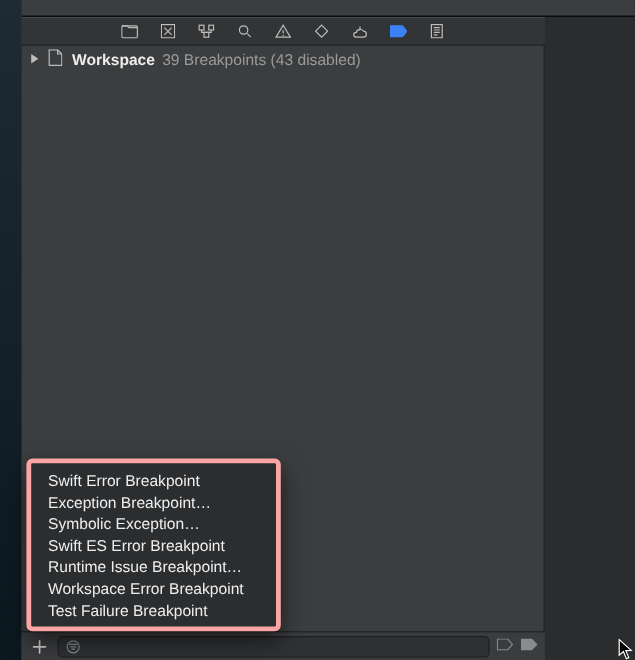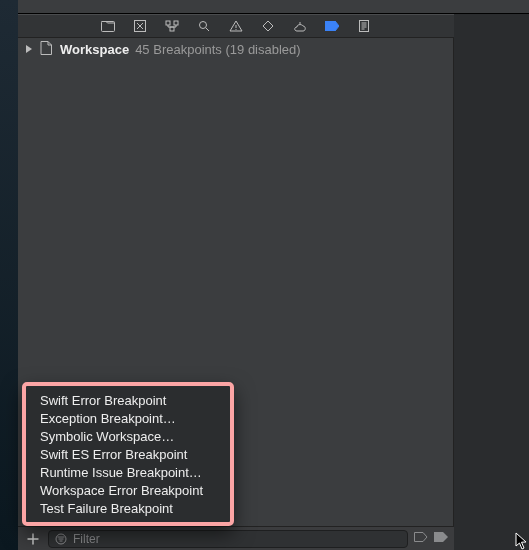--- a/index.html
+++ b/index.html
@@ -234,59 +234,58 @@
             <path d="M1 0 L7 4 L1 8 Z" fill="#bcbcbc"></path>
           </svg>
       </span>
       <span class="doc-icon">
         <svg width="12" height="14" viewBox="0 0 12 14">
             <path d="M1 0.5 H8 L11.5 4 V13.5 H1 Z" fill="#3b3d3f" stroke="#bcbcbc" stroke-width="1"></path>
             <path d="M8 0.5 V4 H11.5" fill="none" stroke="#bcbcbc" stroke-width="1"></path>
           </svg>
       </span>
       <span class="label-strong">Workspace</span>
-      <span class="label-dim">45 Breakpoints (19 disabled)</span>
+      <span class="label-dim">39 Breakpoints (43 disabled)</span>
     </div>
   </div>
 
   <div class="bottom-bar">
     <div class="add-btn" title="Add Breakpoint">
       <svg width="12" height="12" viewBox="0 0 12 12">
           <path d="M6 1 V11 M1 6 H11" stroke="#cfcfcf" stroke-width="1.4" stroke-linecap="round"></path>
         </svg>
     </div>
     <div class="filter-wrap">
       <span class="filter-icon">
         <svg width="12" height="12" viewBox="0 0 12 12">
             <circle cx="6" cy="6" r="5" fill="none" stroke="#8a8b8d" stroke-width="1"></circle>
             <path d="M2.5 4 H9.5 M3.5 6 H8.5 M4.5 8 H7.5" stroke="#8a8b8d" stroke-width="1"></path>
           </svg>
       </span>
-      <input type="text" placeholder="Filter" style="">
     </div>
     <div class="right-icons">
       <span class="ic">
         <svg width="14" height="10" viewBox="0 0 14 10">
             <path d="M0.5 0.5 H9 L13 5 L9 9.5 H0.5 Z" fill="none" stroke="#8a8b8d" stroke-width="1"></path>
           </svg>
       </span>
       <span class="ic">
         <svg width="14" height="10" viewBox="0 0 14 10">
             <path d="M0 0 H9 L14 5 L9 10 H0 Z" fill="#8a8b8d"></path>
           </svg>
       </span>
     </div>
   </div>
 
 </div>
 
 <div class="context-menu">
   <div class="mitem">Swift Error Breakpoint</div>
   <div class="mitem">Exception Breakpoint…</div>
-  <div class="mitem">Symbolic Workspace…</div>
+  <div class="mitem">Symbolic Exception…</div>
   <div class="mitem">Swift ES Error Breakpoint</div>
   <div class="mitem">Runtime Issue Breakpoint…</div>
   <div class="mitem">Workspace Error Breakpoint</div>
   <div class="mitem">Test Failure Breakpoint</div>
 </div>
 
 <div class="cursor-ptr">
   <svg width="14" height="18" viewBox="0 0 14 18">
       <path d="M1 1 L1 14 L4.5 11 L7 17 L9 16 L6.5 10.2 L11 10 Z" fill="#000" stroke="#fff" stroke-width="1"></path>
     </svg>

